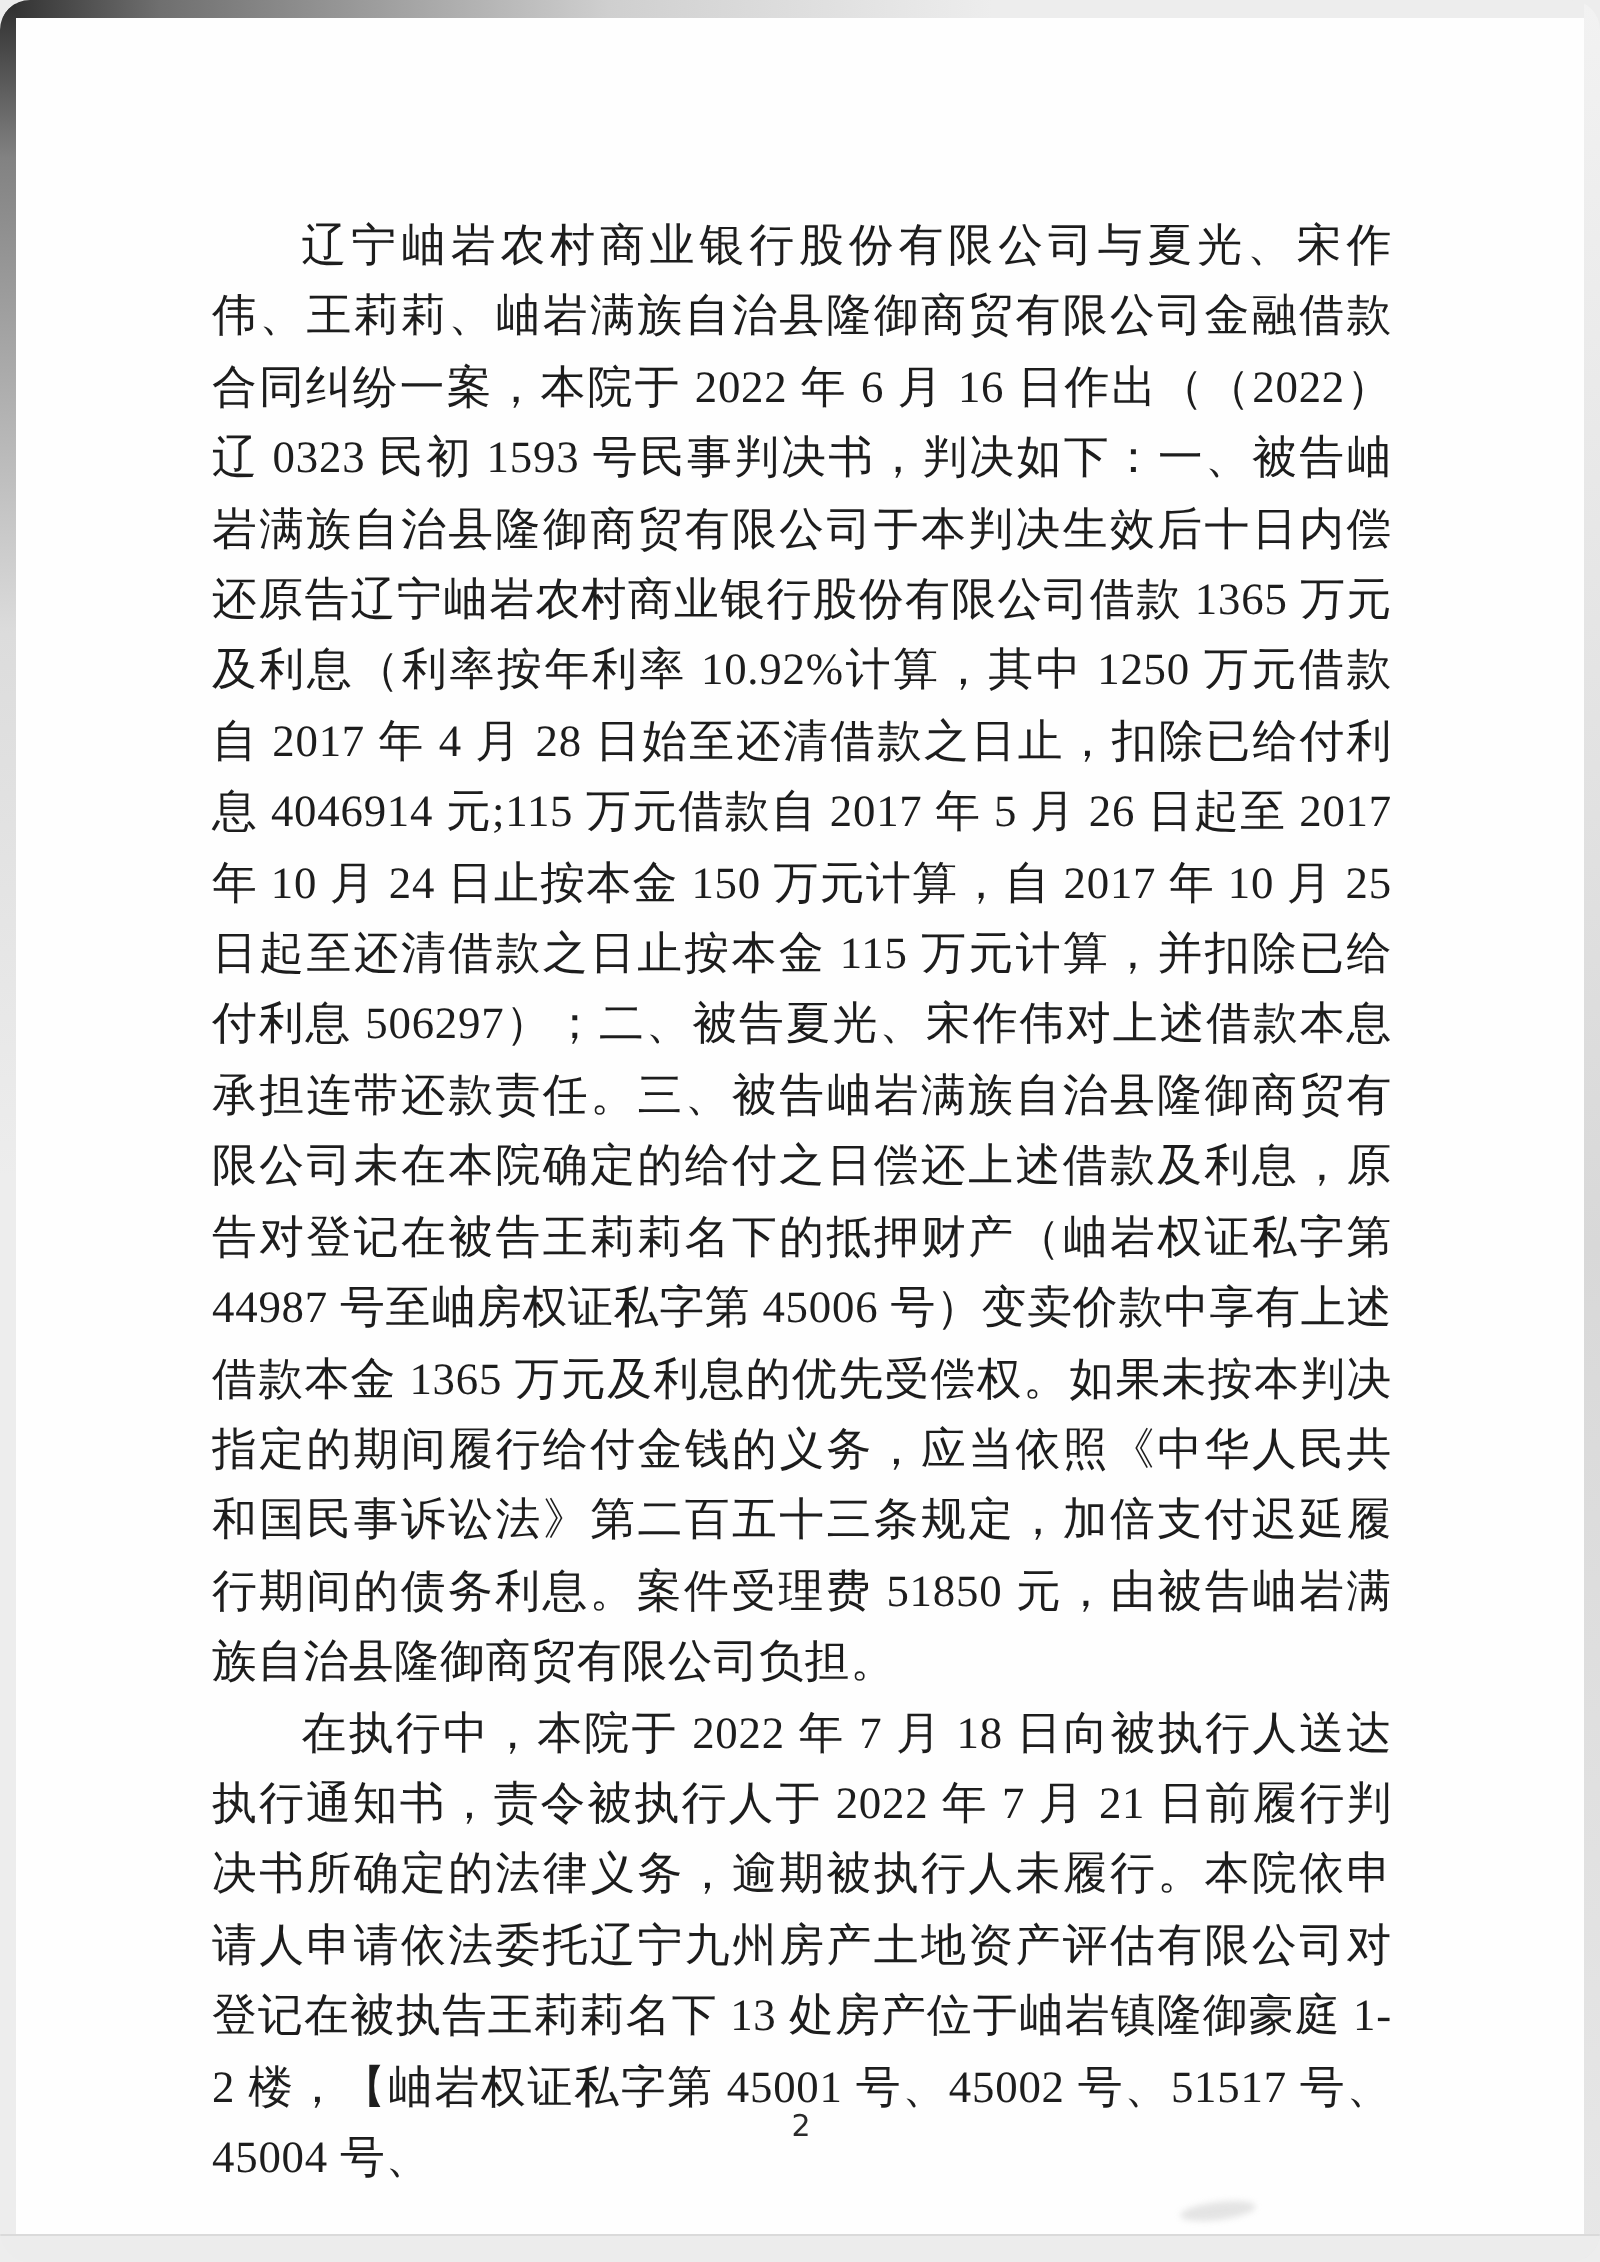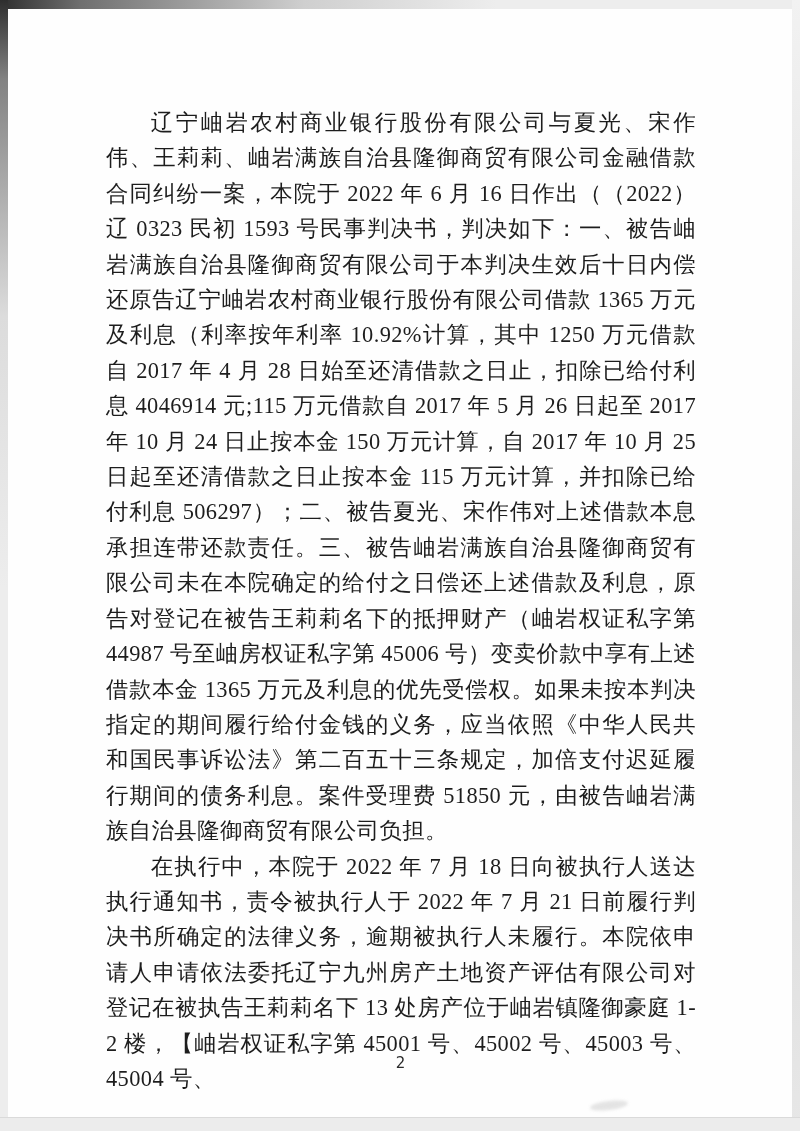--- a/index.html
+++ b/index.html
@@ -12,20 +12,21 @@
     height: 1131px;
     background: #ededed;
     font-family: "Liberation Serif", "DejaVu Serif", serif;
   }
   .scan {
     position: relative;
     width: 800px;
     height: 1131px;
     overflow: hidden;
     background: #ededed;
+    border-radius: 15px;
   }
   
   .page {
     position: absolute;
     left: 8px;
     top: 9px;
     width: 785px;
     height: 1109px;
     background: #fefefe;
     box-shadow: 0 0 4px rgba(0,0,0,0.10);
@@ -98,21 +99,21 @@
 </style>
 </head>
 <body>
 
 <div class="scan">
 
   <div class="page">
 
     <div class="content">
       <p>辽宁岫岩农村商业银行股份有限公司与夏光、宋作伟、王莉莉、岫岩满族自治县隆御商贸有限公司金融借款合同纠纷一案，本院于 2022 年 6 月 16 日作出（（2022）辽 0323 民初 1593 号民事判决书，判决如下：一、被告岫岩满族自治县隆御商贸有限公司于本判决生效后十日内偿还原告辽宁岫岩农村商业银行股份有限公司借款 1365 万元及利息（利率按年利率 10.92%计算，其中 1250 万元借款自 2017 年 4 月 28 日始至还清借款之日止，扣除已给付利息 4046914 元;115 万元借款自 2017 年 5 月 26 日起至 2017 年 10 月 24 日止按本金 150 万元计算，自 2017 年 10 月 25 日起至还清借款之日止按本金 115 万元计算，并扣除已给付利息 506297）；二、被告夏光、宋作伟对上述借款本息承担连带还款责任。三、被告岫岩满族自治县隆御商贸有限公司未在本院确定的给付之日偿还上述借款及利息，原告对登记在被告王莉莉名下的抵押财产（岫岩权证私字第 44987 号至岫房权证私字第 45006 号）变卖价款中享有上述借款本金 1365 万元及利息的优先受偿权。如果未按本判决指定的期间履行给付金钱的义务，应当依照《中华人民共和国民事诉讼法》第二百五十三条规定，加倍支付迟延履行期间的债务利息。案件受理费 51850 元，由被告岫岩满族自治县隆御商贸有限公司负担。</p>
-      <p>在执行中，本院于 2022 年 7 月 18 日向被执行人送达执行通知书，责令被执行人于 2022 年 7 月 21 日前履行判决书所确定的法律义务，逾期被执行人未履行。本院依申请人申请依法委托辽宁九州房产土地资产评估有限公司对登记在被执告王莉莉名下 13 处房产位于岫岩镇隆御豪庭 1-2 楼，【岫岩权证私字第 45001 号、45002 号、45003 号、45004 号、</p>
+      <p>在执行中，本院于 2022 年 7 月 18 日向被执行人送达执行通知书，责令被执行人于 2022 年 7 月 21 日前履行判决书所确定的法律义务，逾期被执行人未履行。本院依申请人申请依法委托辽宁九州房产土地资产评估有限公司对登记在被执告王莉莉名下 13 处房产位于岫岩镇隆御豪庭 1-2 楼，【岫岩权证私字第 45001 号、45002 号、51517 号、45004 号、</p>
     </div>
 
     <div class="page-number">2</div>
 
     <div class="smudge"></div>
 
   </div>
 
   <div class="edge-top"></div>
   <div class="edge-left"></div>

